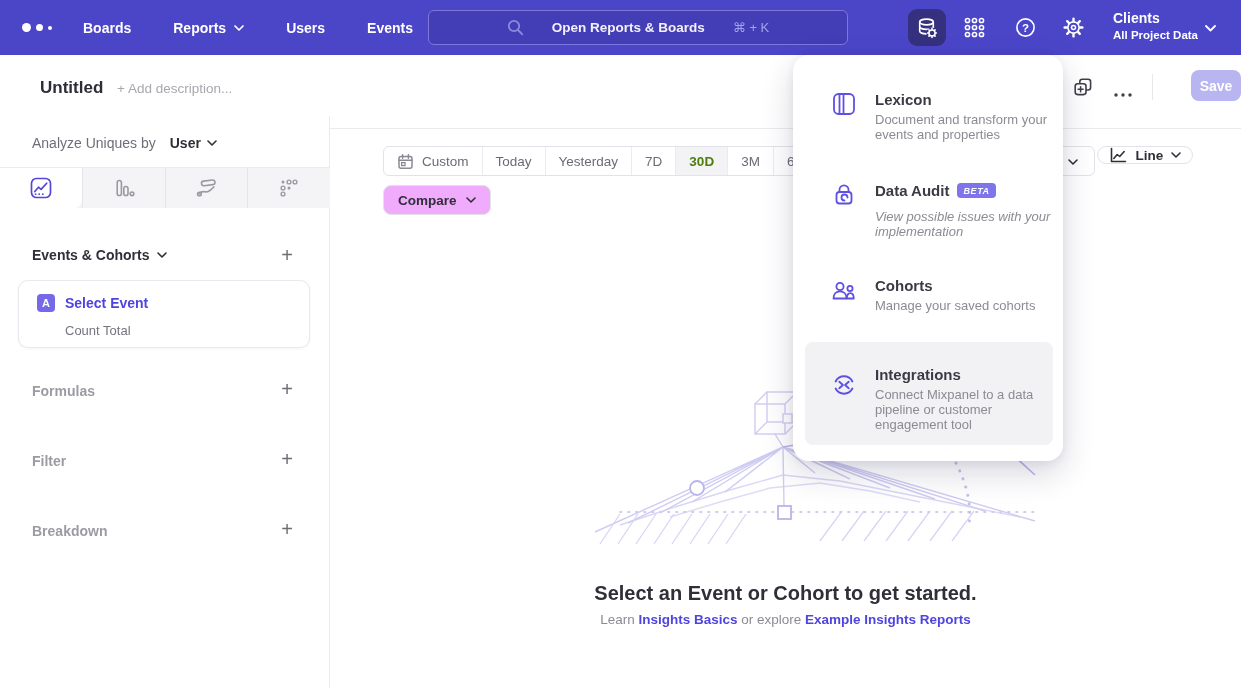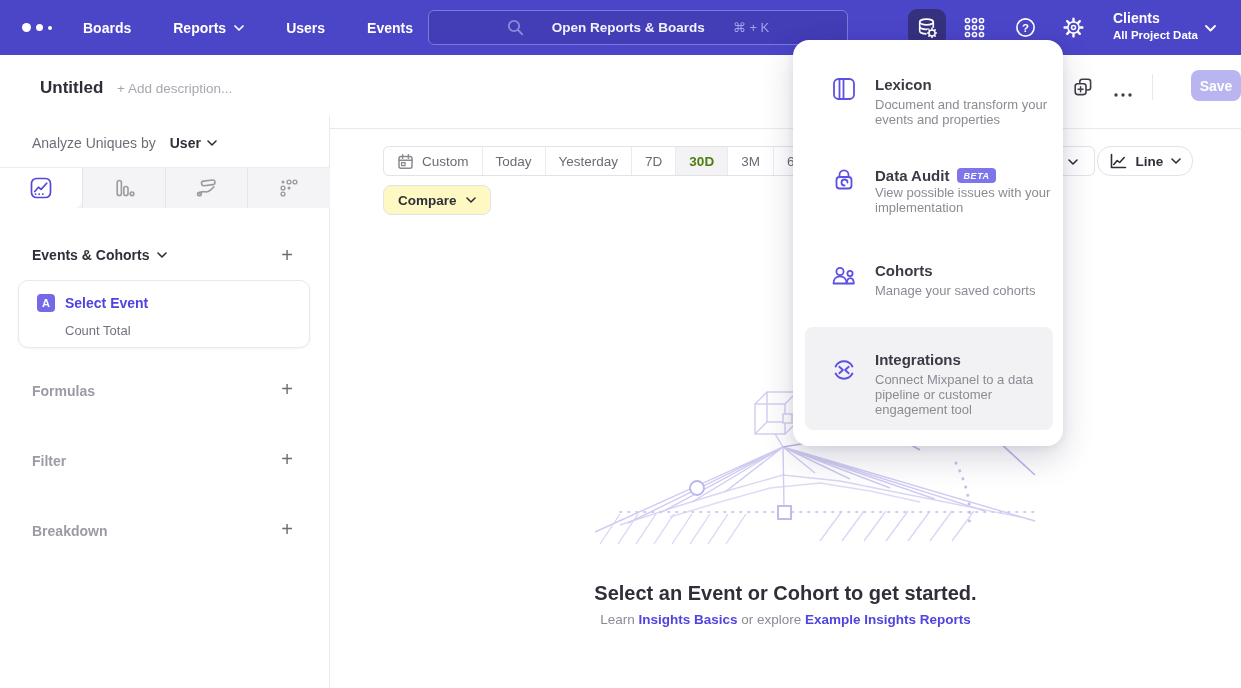--- a/index.html
+++ b/index.html
@@ -58,43 +58,43 @@
   .plus.p-formulas{top:262px}.plus.p-filter{top:332px}.plus.p-breakdown{top:402px}
 
   
   .date-control{position:absolute;left:383px;top:146px;height:30px;display:flex;align-items:stretch;background:#fff;
                 border:1px solid #e2e2e8;border-radius:6px;overflow:hidden;z-index:5;}
   .seg{display:flex;align-items:center;gap:8px;padding:0 13px;font-size:13.5px;color:#6b6b76;border-left:1px solid #ebebef;white-space:nowrap;cursor:pointer;}
   .seg:first-child{border-left:none;}
   .seg.sel{background:#f3f3f6;color:#4d7c0f;font-weight:700;}
   .interval-btn{position:absolute;left:1005px;top:146px;width:90px;height:30px;background:#fff;border:1px solid #e2e2e8;border-radius:6px;z-index:4;}
   .interval-btn svg{position:absolute;left:62px;top:12px;}
-  .line-btn{position:absolute;left:1097px;top:146px;width:96px;height:30px;background:#fff;border:1px solid #e2e2e8;border-radius:14px;
+  .line-btn{position:absolute;left:1097px;top:146px;width:96px;height:18px;background:#fff;border:1px solid #e2e2e8;border-radius:14px;
             display:flex;align-items:center;justify-content:center;gap:8px;font-size:13.5px;font-weight:700;color:#2f2f39;z-index:5;}
-  .compare-btn{position:absolute;left:383px;top:185px;height:30px;padding:0 14px;background:#fef9c3;border:1px solid #e2e2e8;border-radius:8px;
+  .compare-btn{position:absolute;left:383px;top:185px;height:30px;padding:0 14px;background:#f0abfc;border:1px solid #e2e2e8;border-radius:8px;
             display:inline-flex;align-items:center;gap:9px;font-size:13.5px;font-weight:700;color:#2f2f39;z-index:5;}
 
   
   .wireframe{position:absolute;left:580px;top:355px;z-index:1;}
   .es-head{position:absolute;left:330px;right:0;top:582px;text-align:center;font-size:20px;font-weight:700;color:#2f2f39;z-index:2;}
   .es-sub{position:absolute;left:330px;right:0;top:612px;text-align:center;font-size:13.5px;color:#8b8b96;z-index:2;}
   .es-sub a{color:#4f44e0;font-weight:700;text-decoration:none;cursor:pointer;}
 
   
-  .panel{position:absolute;left:793px;top:40px;width:270px;height:406px;background:#fff;border-radius:16px;z-index:50;
+  .panel{position:absolute;left:793px;top:55px;width:270px;height:406px;background:#fff;border-radius:16px;z-index:50;
          box-shadow:0 12px 32px rgba(35,35,80,.18),0 2px 8px rgba(35,35,80,.08);}
   .hl{position:absolute;left:12px;top:287px;width:248px;height:103px;background:#f2f2f4;border-radius:8px;}
   .m-icon{position:absolute;left:37px;width:28px;height:28px;}
   .m-text{position:absolute;left:82px;width:184px;}
   .m-title{font-size:15px;font-weight:700;color:#3b3b45;display:flex;align-items:center;gap:8px;}
   .m-desc{margin-top:4px;font-size:13px;line-height:15px;color:#8b8b94;}
   .beta{background:#7f75ea;color:#fff;font-size:9px;font-weight:700;letter-spacing:.6px;padding:2.5px 6px;border-radius:4px;font-style:italic;}
   .mi-lexicon .m-icon{top:35px}.mi-lexicon .m-text{top:36px}
   .mi-audit .m-icon{top:126px}.mi-audit .m-text{top:127px}
-  .mi-audit .m-desc{margin-top:1px;}
+  .mi-audit .m-desc{margin-top:10px;font-style:italic;}
   .mi-cohorts .m-icon{top:222px}.mi-cohorts .m-text{top:222px}
   .mi-integrations .m-icon{top:316px}.mi-integrations .m-text{top:311px}
   .menu-item{cursor:pointer;}
 </style>
 </head>
 <body>
 
 <div class="app">
 
   <header class="navbar">

